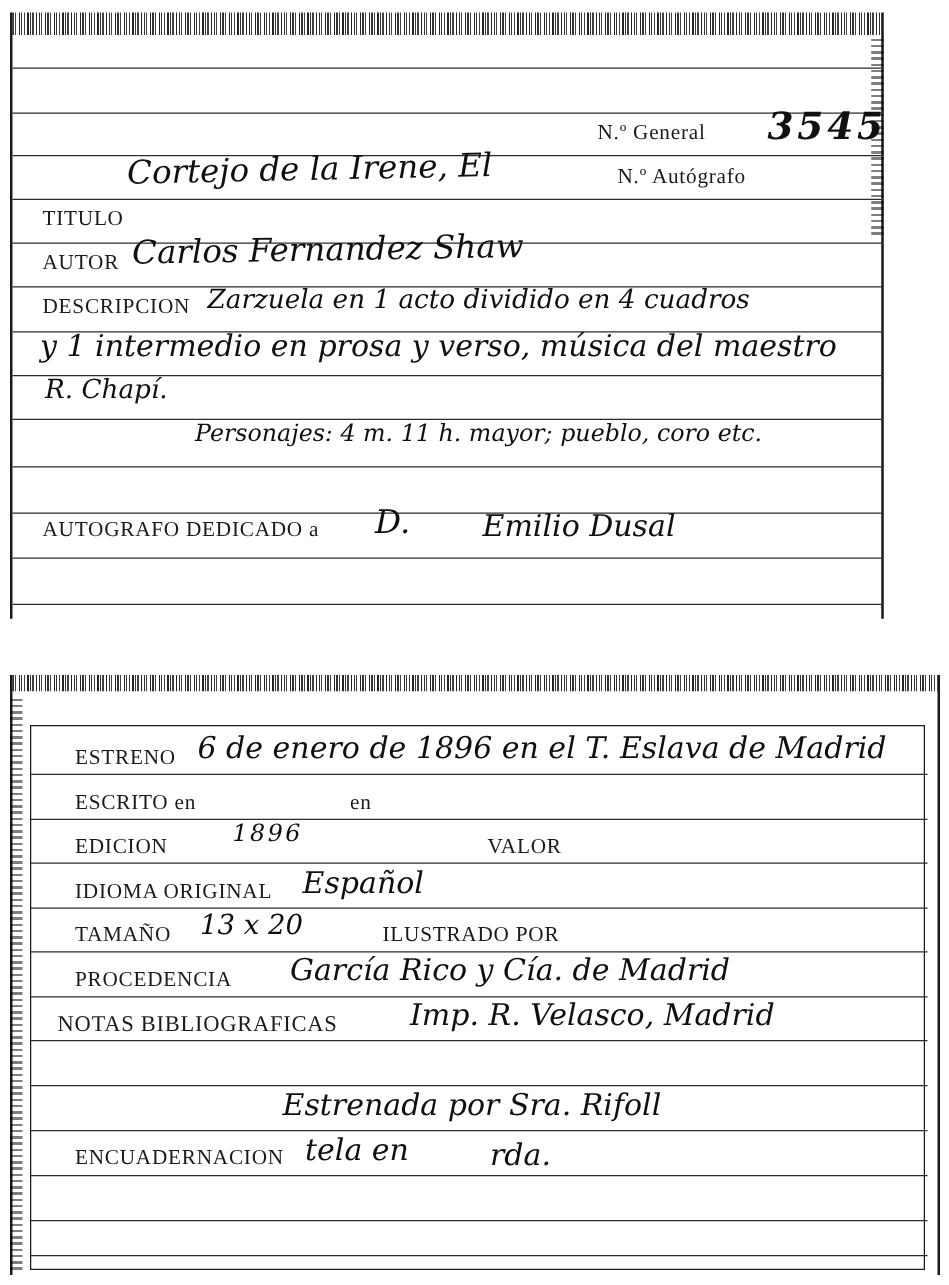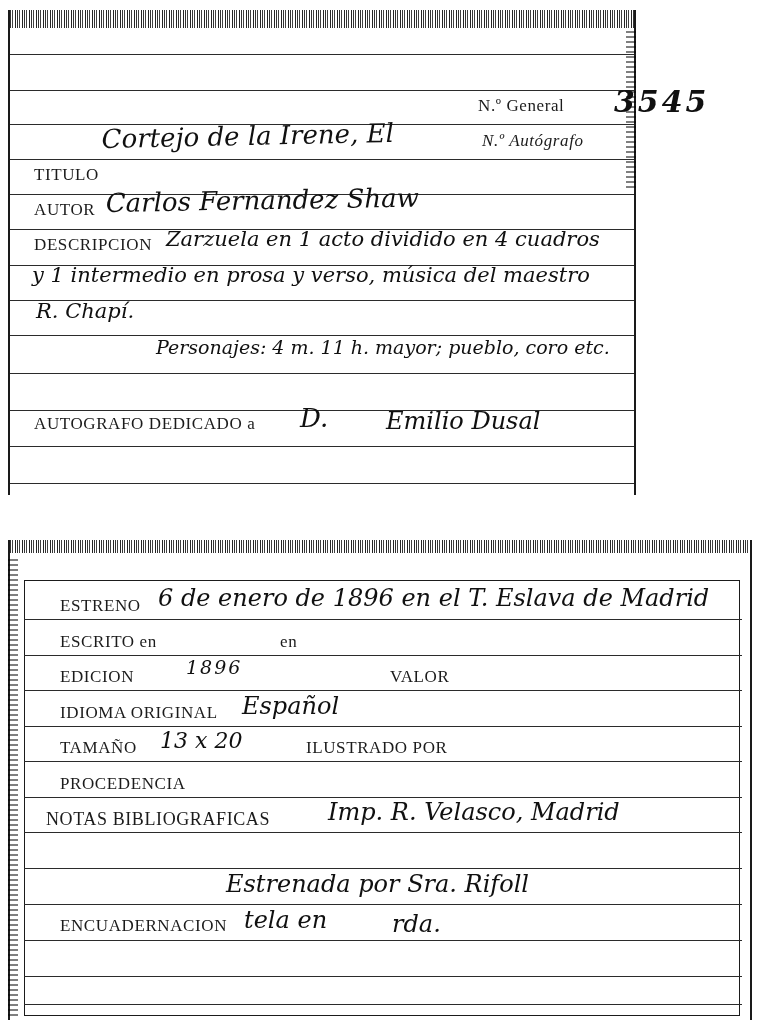--- a/index.html
+++ b/index.html
@@ -59,21 +59,21 @@
     font-family: "DejaVu Serif", serif;
     font-style: italic;
     color: #101010;
     white-space: nowrap;
     transform-origin: left bottom;
   }
 
   
   #card-top {
     top: 10px;
-    width: 628px;
+    width: 699px;
     height: 485px;
   }
   #card-top .inner-frame {
     position: absolute;
     left: 0; right: 0; top: 18px; bottom: 0;
   }
 
   
   #card-bottom {
     top: 540px;
@@ -119,31 +119,31 @@
     <div class="rule" style="top:272px;"></div>
     <div class="rule" style="top:307px;"></div>
     <div class="rule" style="top:345px;"></div>
     <div class="rule" style="top:382px;"></div>
     <div class="rule" style="top:418px;"></div>
     <div class="rule" style="top:455px;"></div>
 
     <span class="printed" style="left:468px; top:68px; font-size:17px;">N.º General</span>
     <span class="hand" style="left:604px; top:56px; font-size:30px; letter-spacing:3px;font-weight:bold;">3545</span>
 
-    <span class="printed" style="left:472px; top:103px; font-size:17px;font-style:italic;">N.º Autógrafo</span>
+    <span class="printed" style="left:484px; top:103px; font-size:17px;">N.º Autógrafo</span>
 
     <span class="hand" style="left:92px; top:96px; font-size:26px; transform:rotate(-1.2deg);">Cortejo de la Irene, El</span>
     <span class="printed" style="left:24px; top:137px; font-size:17px;">TITULO</span>
 
     <span class="printed" style="left:24px; top:172px; font-size:17px;">AUTOR</span>
     <span class="hand" style="left:96px; top:160px; font-size:26px; transform:rotate(-1deg);">Carlos Fernandez Shaw</span>
 
     <span class="printed" style="left:24px; top:207px; font-size:17px;">DESCRIPCION</span>
     <span class="hand" style="left:156px; top:199px; font-size:21px;">Zarzuela en 1 acto dividido en 4 cuadros</span>
-    <span class="hand" style="left:22px; top:235px; font-size:21px;">y 1 intermedio en prosa y verso, música del maestro</span>
+    <span class="hand" style="left:22px; top:235px; font-size:24px;">y 1 intermedio en prosa y verso, música del maestro</span>
     <span class="hand" style="left:26px; top:271px; font-size:21px;">R. Chapí.</span>
     <span class="hand" style="left:146px; top:308px; font-size:19px;">Personajes: 4 m. 11 h. mayor; pueblo, coro etc.</span>
 
     <span class="printed" style="left:24px; top:386px; font-size:17px;">AUTOGRAFO DEDICADO a</span>
     <span class="hand" style="left:290px; top:375px; font-size:26px;">D.</span>
     <span class="hand" style="left:376px; top:379px; font-size:24px;">Emilio Dusal</span>
   </div>
 </div>
 
 <div class="card" id="card-bottom">
@@ -177,20 +177,21 @@
     <span class="printed" style="left:380px; top:111px; font-size:17px;">VALOR</span>
 
     <span class="printed" style="left:50px; top:147px; font-size:17px;">IDIOMA ORIGINAL</span>
     <span class="hand" style="left:232px; top:136px; font-size:24px;">Español</span>
 
     <span class="printed" style="left:50px; top:182px; font-size:17px;">TAMAÑO</span>
     <span class="hand" style="left:150px; top:172px; font-size:22px;">13 x 20</span>
     <span class="printed" style="left:296px; top:182px; font-size:17px;">ILUSTRADO POR</span>
 
     <span class="printed" style="left:50px; top:218px; font-size:17px;">PROCEDENCIA</span>
+    <span class="hand" style="left:222px; top:206px; font-size:24px;">García Rico y Cía. de Madrid</span>
 
     <span class="printed" style="left:36px; top:253px; font-size:18px;">NOTAS BIBLIOGRAFICAS</span>
     <span class="hand" style="left:216px; top:314px; font-size:24px;">Estrenada por Sra. Rifoll</span>
 
     <span class="hand" style="left:318px; top:242px; font-size:24px;">Imp. R. Velasco, Madrid</span>
 
     <span class="printed" style="left:50px; top:360px; font-size:17px;">ENCUADERNACION</span>
     <span class="hand" style="left:234px; top:350px; font-size:24px;">tela en</span>
     <span class="hand" style="left:382px; top:354px; font-size:24px;">rda.</span>
   </div>

